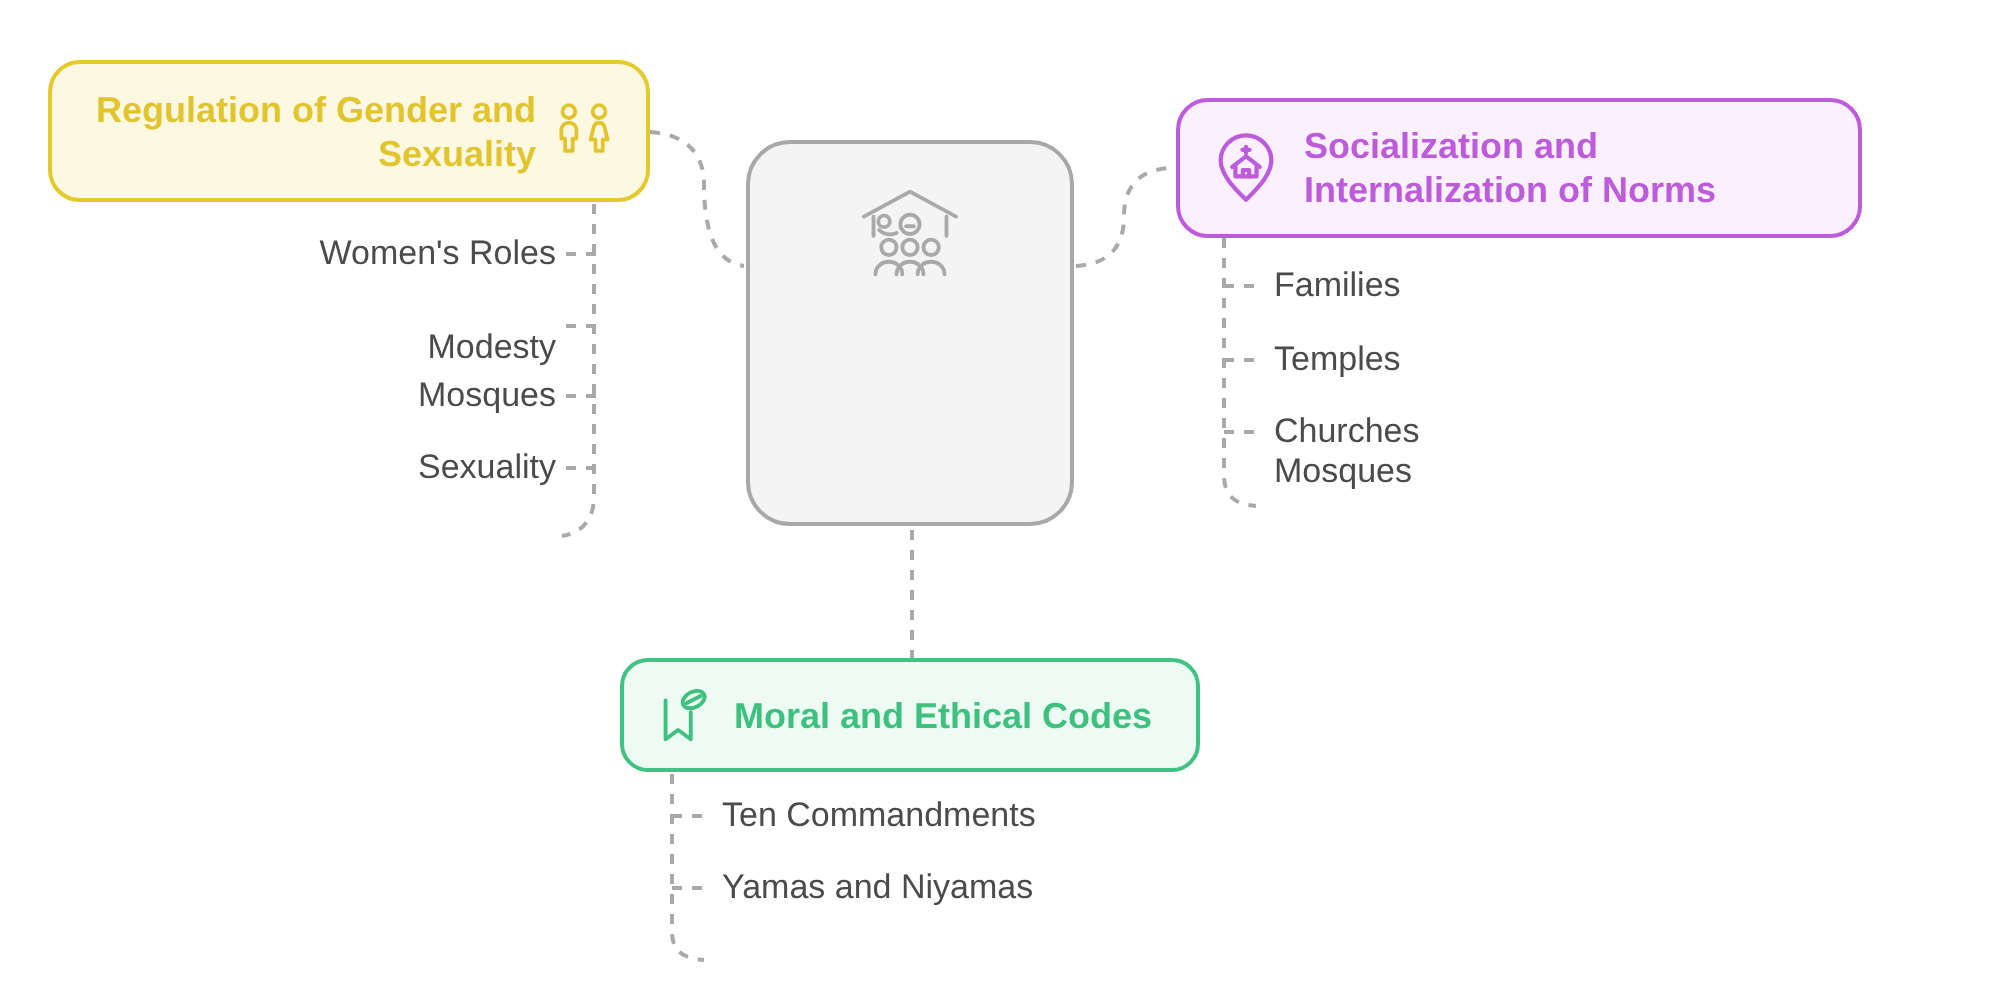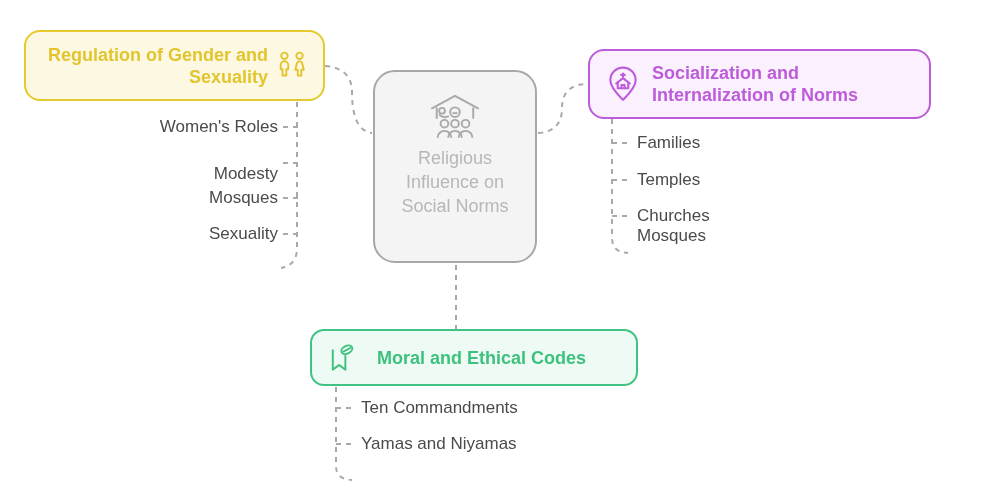--- a/index.html
+++ b/index.html
@@ -37,22 +37,22 @@
   .box-gender .branch-icon { color:#e2c52e; flex:0 0 auto; }
 
   .box-social {
     left:588px; top:49px; width:343px; height:70px;
     background:#fbf0fd; border:2px solid #bd5cda; gap:10px;
   }
   .box-social .branch-title { color:#bd5cda; }
   .box-social .branch-icon { color:#bd5cda; flex:0 0 auto; }
 
   .box-moral {
-    left:310px; top:329px; width:328px; height:57px; border-radius:14px;
-    background:#eefbf4; border:2px solid #40c282; gap:20px;
+    left:310px; top:329px; width:290px; height:57px; border-radius:14px;
+    background:#eefbf4; border:2px solid #40c282; gap:10px;
   }
   .box-moral .branch-title { color:#3ec17e; }
   .box-moral .branch-icon { color:#3ec17e; flex:0 0 auto; }
 
   .leaf {
     position:absolute; transform:translateY(-50%);
     font-size:17px; line-height:24px; color:#4b4b4b; white-space:nowrap;
   }
   .leaf.l-right { right:718px; text-align:right; }
 </style>
@@ -91,21 +91,20 @@
       <path d="M26,22 h4"></path>
       <circle cx="14.5" cy="19.5" r="3"></circle>
       <path d="M12,24 q4,3.5 9,1.5"></path>
       <circle cx="17" cy="33" r="4"></circle>
       <circle cx="28" cy="33" r="4"></circle>
       <circle cx="39" cy="33" r="4"></circle>
       <path d="M10,47 a7,6.5 0 0 1 14,0"></path>
       <path d="M21,47 a7,6.5 0 0 1 14,0"></path>
       <path d="M32,47 a7,6.5 0 0 1 14,0"></path>
     </svg>
-    <div class="center-label">Religious Influence on Social Norms</div>
   </div>
 
   <div class="branch-box box-gender">
     <div class="branch-title">Regulation of Gender and Sexuality</div>
     <svg class="branch-icon" width="34" height="32" viewBox="0 0 36 32" fill="none" stroke="currentColor" stroke-width="2" stroke-linecap="round" stroke-linejoin="round">
       <circle cx="10" cy="5.2" r="3.4"></circle>
       <path d="M6,19.5 v-4.5 a4,4 0 0 1 8,0 v4.5 h-2 v6.5 h-4 v-6.5 z"></path>
       <circle cx="26" cy="5.2" r="3.4"></circle>
       <path d="M21.5,20 l1.8,-7.2 a3,3 0 0 1 5.4,0 l1.8,7.2 h-2.6 v6 h-3.8 v-6 z"></path>
     </svg>

